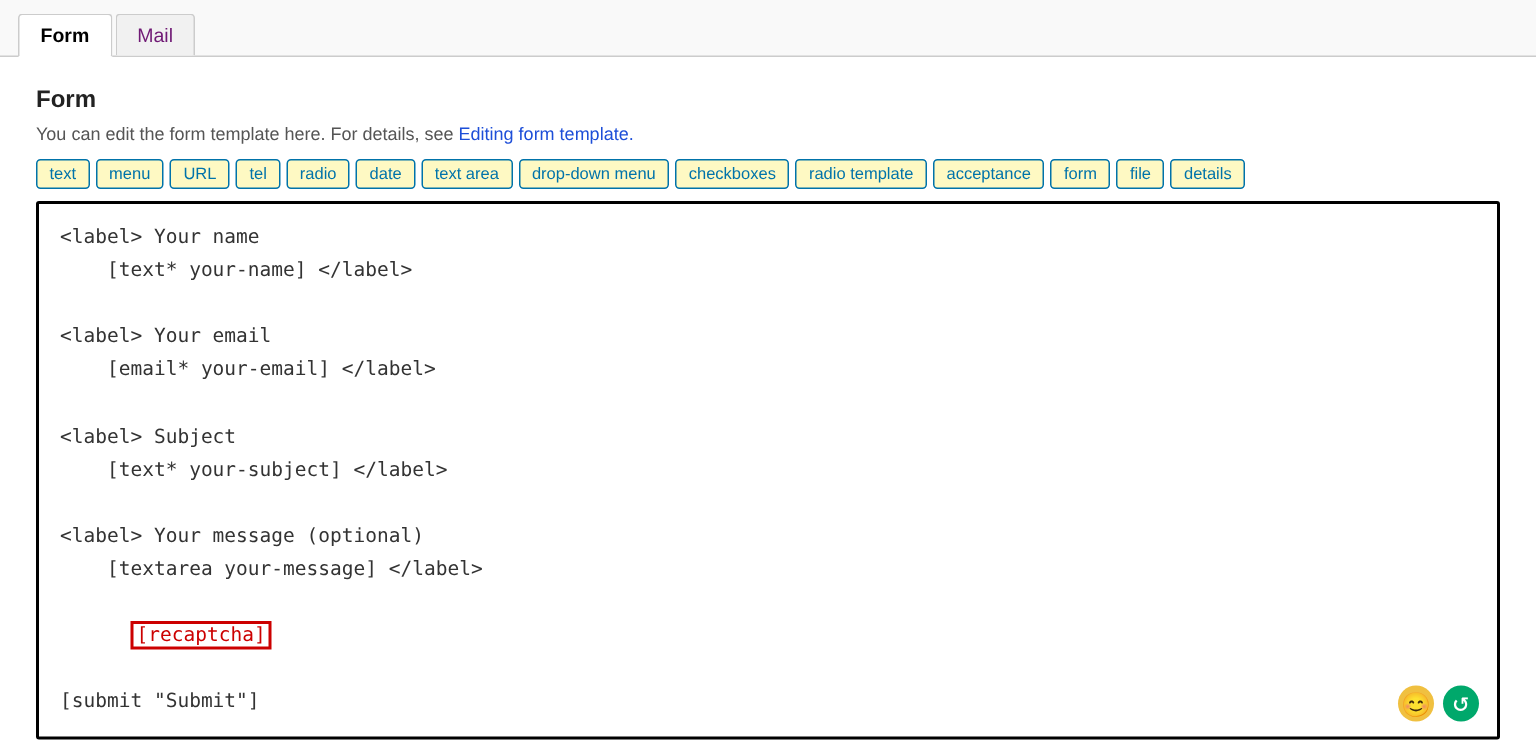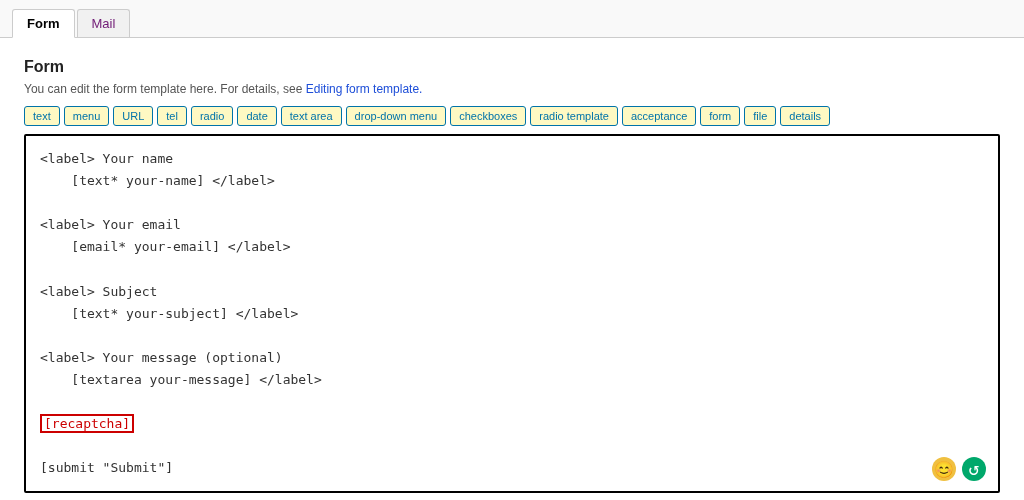--- a/index.html
+++ b/index.html
@@ -105,20 +105,21 @@
     .editor-content {
       white-space: pre;
       outline: none;
     }
 
     .recaptcha-highlight {
       border: 2px solid #cc0000;
       color: #cc0000;
       display: inline;
       padding: 0 2px;
+      margin-left: 47px;
     }
 
     
     .editor-icons {
       position: absolute;
       bottom: 10px;
       right: 12px;
       display: flex;
       gap: 6px;
       align-items: center;

